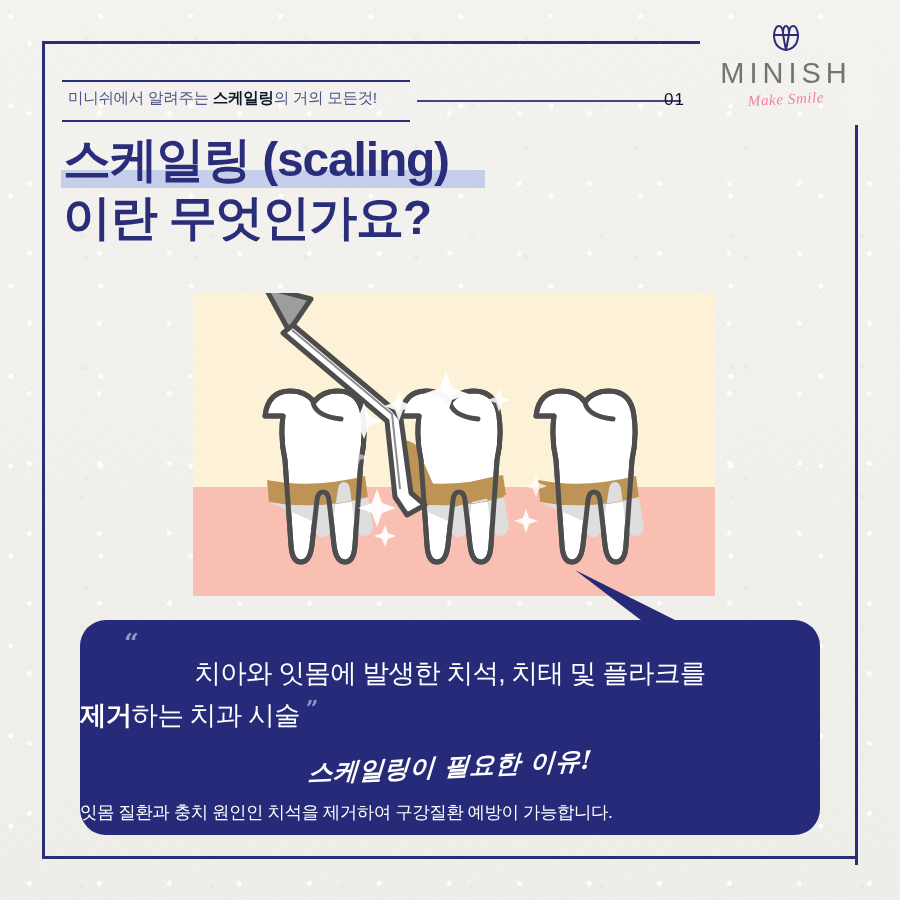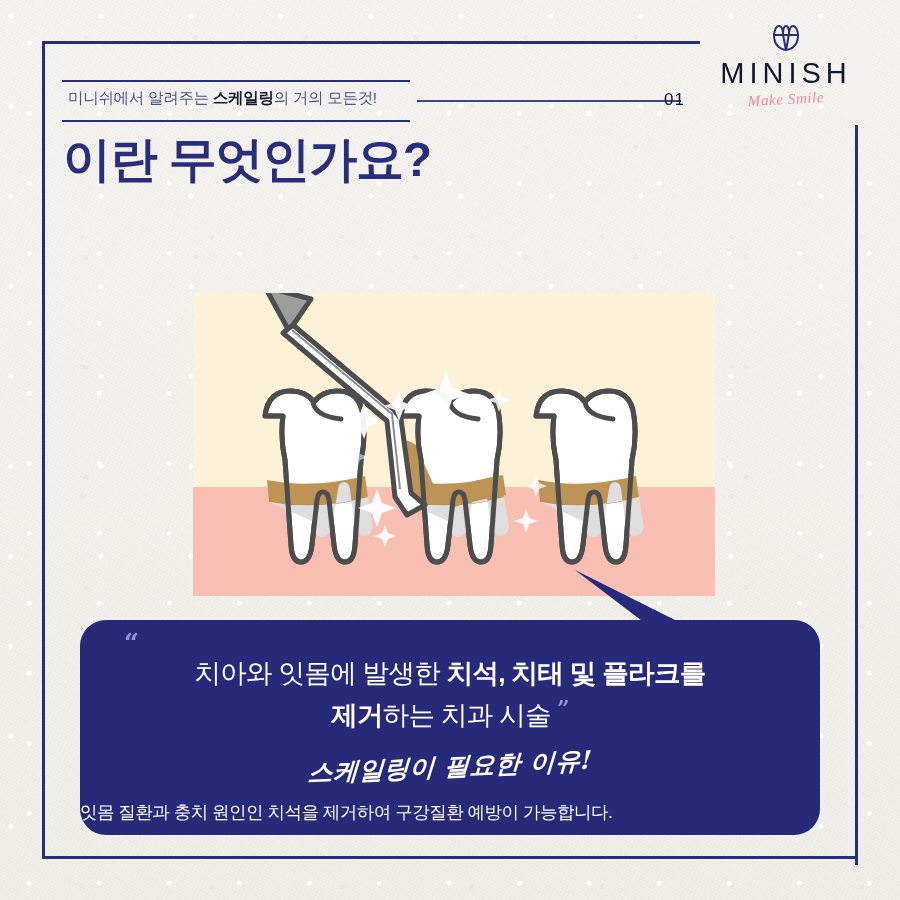--- a/index.html
+++ b/index.html
@@ -53,21 +53,21 @@
   }
   .pagenum{
     position:absolute;left:664px;top:90px;
     font-size:17px;color:#0f172a;letter-spacing:1px;
   }
 
   
   .logo{position:absolute;left:706px;top:22px;width:160px;text-align:center;}
   .logo .tulip{display:block;margin:0 auto 1px;}
   .logo .brand{
-    font-size:29px;letter-spacing:5px;color:#0f172a;font-weight:400;
+    font-size:29px;letter-spacing:5px;color:#737373;font-weight:400;
     font-family:"Liberation Sans",sans-serif;line-height:1;
   }
   .logo .tag{
     font-size:15px;color:#f0879d;font-style:italic;letter-spacing:.6px;
     font-family:"Liberation Serif",serif;margin-top:3px;transform:rotate(-3deg);
   }
 
   
   .headline{position:absolute;left:63px;top:134px;}
   .hl-line{position:relative;line-height:1.07;height:58px;}
@@ -95,23 +95,23 @@
     background:#262a78;border-radius:26px;color:#fff;
   }
   .card .qopen{
     position:absolute;left:44px;top:8px;font-size:26px;color:#8f96c9;
     font-family:"DejaVu Serif",serif;font-weight:700;
   }
   .q1{
     position:absolute;left:0;right:0;top:35px;text-align:center;
     font-size:26.5px;letter-spacing:-.7px;font-weight:400;
   }
-  .q1 b{font-weight:700;}
+  .q1 b{font-weight:400;}
   .q2{
-    position:absolute;left:0;right:0;top:75px;text-align:center;
+    position:absolute;left:0;right:0;top:75px;
     font-size:26.5px;letter-spacing:-.7px;font-weight:400;
   }
   .q2 b{font-weight:700;}
   .q2 .qclose{
     font-size:22px;color:#8f96c9;font-family:"DejaVu Serif",serif;
     font-weight:700;vertical-align:8px;margin-left:6px;
   }
   .script{
     position:absolute;left:0;right:0;top:130px;text-align:center;
     font-size:25px;color:#ffffff;
@@ -148,20 +148,24 @@
     <path d="M8 13 q0 13 12 15 q12 -2 12 -15 z" fill="none" stroke="#2a2d79" stroke-width="2"></path>
     <path d="M8 13 q1 -9 5 -9 q3 0 4 6" fill="none" stroke="#2a2d79" stroke-width="2"></path>
     <path d="M32 13 q-1 -9 -5 -9 q-3 0 -4 6" fill="none" stroke="#2a2d79" stroke-width="2"></path>
     <path d="M20 28 q-2 -10 -3 -16 q0 -8 3 -8 q3 0 3 8 q-1 6 -3 16z" fill="none" stroke="#2a2d79" stroke-width="2"></path>
   </svg>
   <div class="brand">MINISH</div>
   <div class="tag">Make Smile</div>
 </div>
 
 <div class="headline">
+  <div class="hl-line">
+    <div class="hl-hi"></div>
+    <span class="hl-text">스케일링 (scaling)</span>
+  </div>
   <div class="hl-line hl-line2">
     <span class="hl-text">이란 무엇인가요?</span>
   </div>
 </div>
 
 <div class="illu">
 <svg width="522" height="303" viewBox="0 0 522 303">
   <rect x="0" y="0" width="522" height="303" fill="#fdf2d7"></rect>
   <rect x="0" y="194" width="522" height="109" fill="#f9bfb2"></rect>
 

